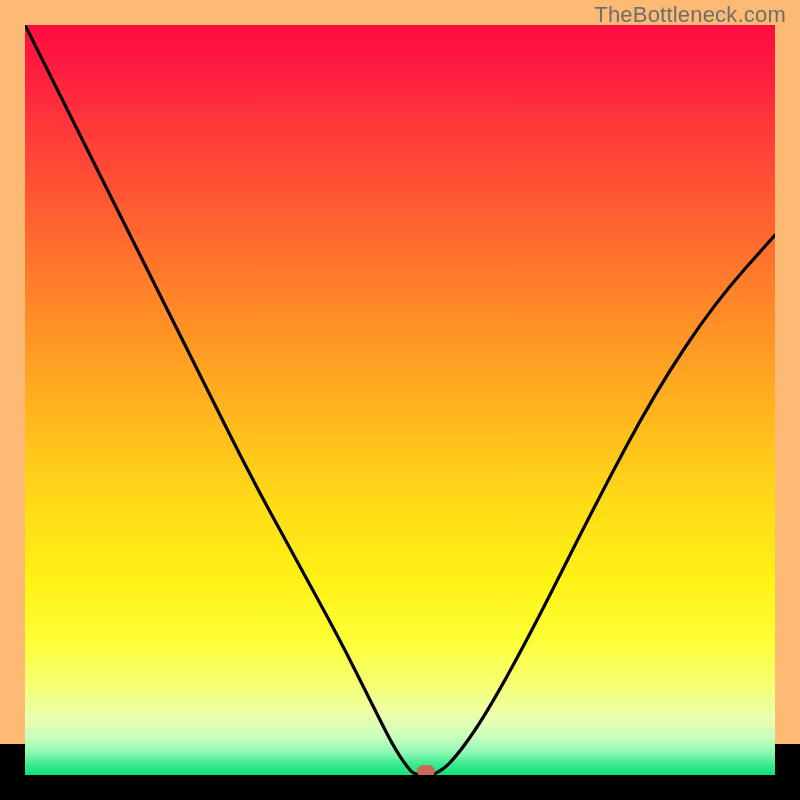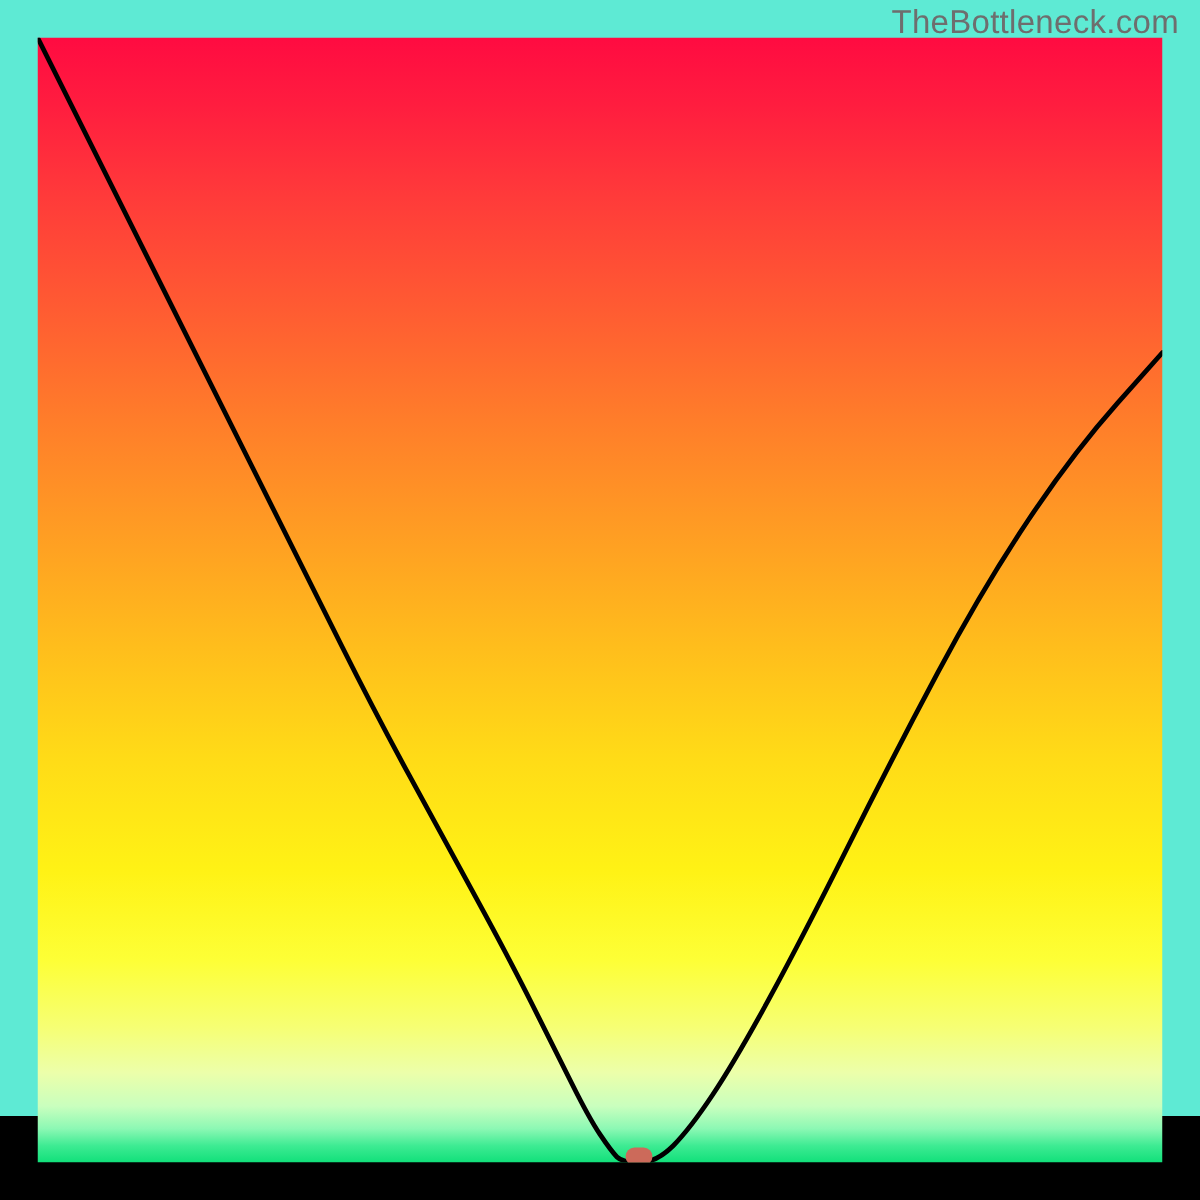--- a/index.html
+++ b/index.html
@@ -8,21 +8,21 @@
     width: 800px;
     height: 800px;
     background: #000;
     overflow: hidden;
     font-family: Arial, Helvetica, sans-serif;
   }
   .frame {
     position: relative;
     width: 800px;
     height: 744px;
-    background: #5eead4;
+    background: #fdba74;
   }
   .watermark {
     position: absolute;
     top: 2px;
     right: 14px;
     color: #6e6e6e;
     font-size: 22px;
     letter-spacing: 0.2px;
     z-index: 20;
     user-select: none;

